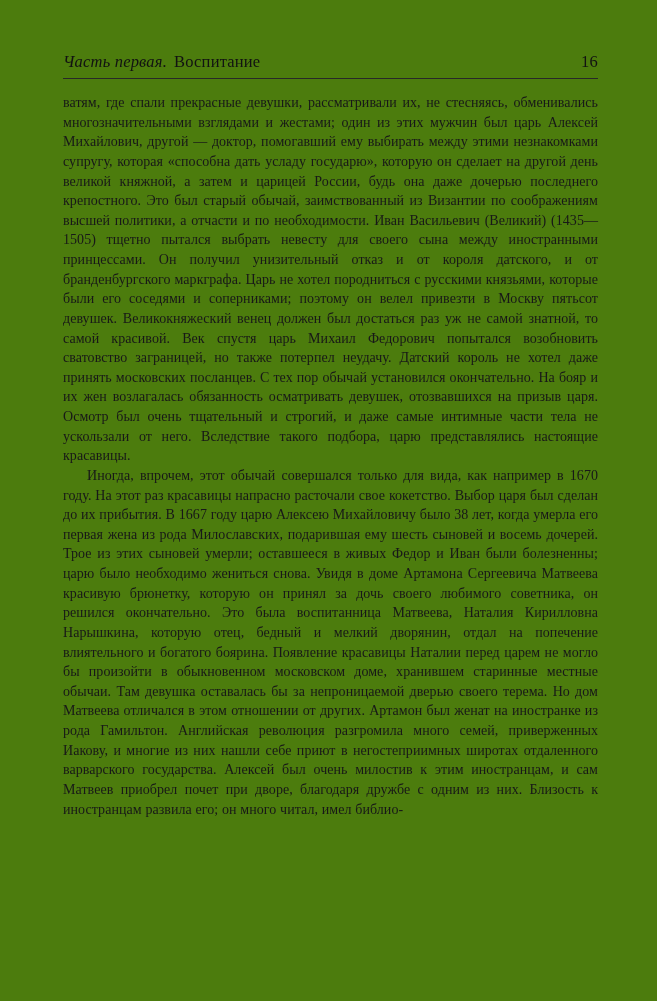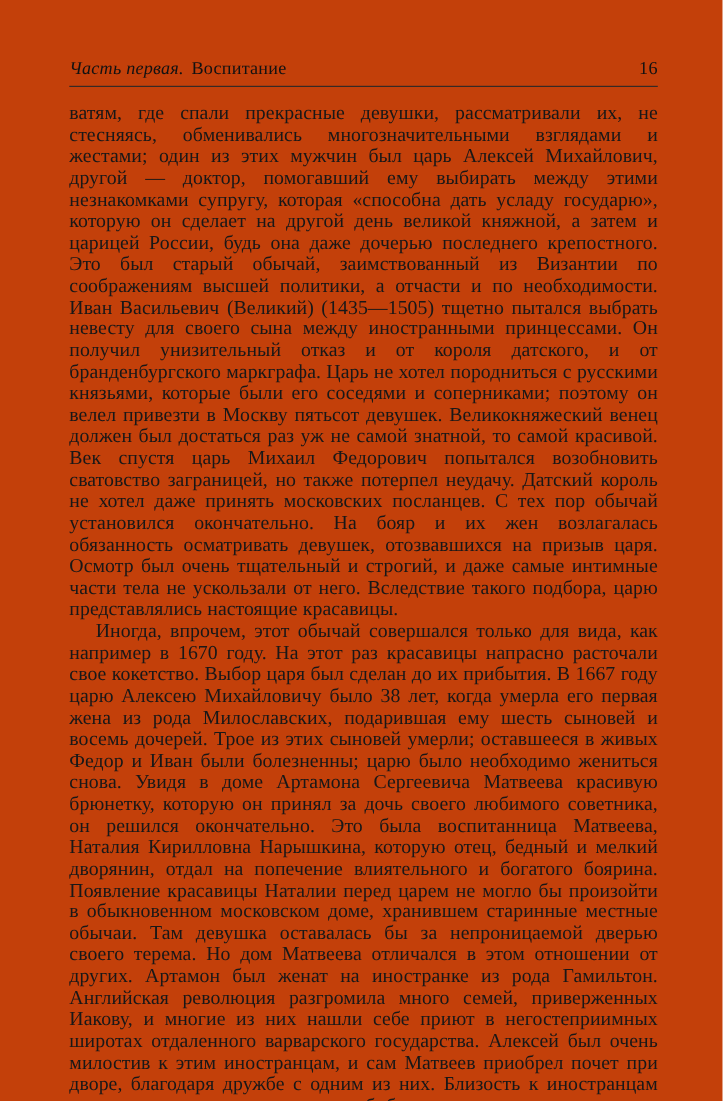--- a/index.html
+++ b/index.html
@@ -14,21 +14,21 @@
     overflow: hidden;
     font-family: "Liberation Serif", "DejaVu Serif", serif;
     color: #1a1a1a;
     -webkit-font-smoothing: antialiased;
   }
 
   .page {
     position: relative;
     width: 657px;
     height: 1001px;
-    background: #c2410c;
+    background: #4d7c0f;
     box-sizing: border-box;
   }
 
   
   .running-head {
     position: absolute;
     left: 63px;
     top: 52px;
     width: 535px;
     height: 26px;
@@ -69,21 +69,21 @@
   
   .text-block {
     position: absolute;
     left: 63px;
     top: 93px;
     width: 535px;
   }
 
   p.para {
     margin: 0;
-    font-size: 18px;
+    font-size: 14px;
     line-height: 19.62px;
     text-align: justify;
     text-justify: inter-word;
     text-indent: 24px;
     hyphens: manual;
     letter-spacing: 0.05px;
     word-spacing: 0.2px;
   }
   p.para.continued {
     text-indent: 0;

